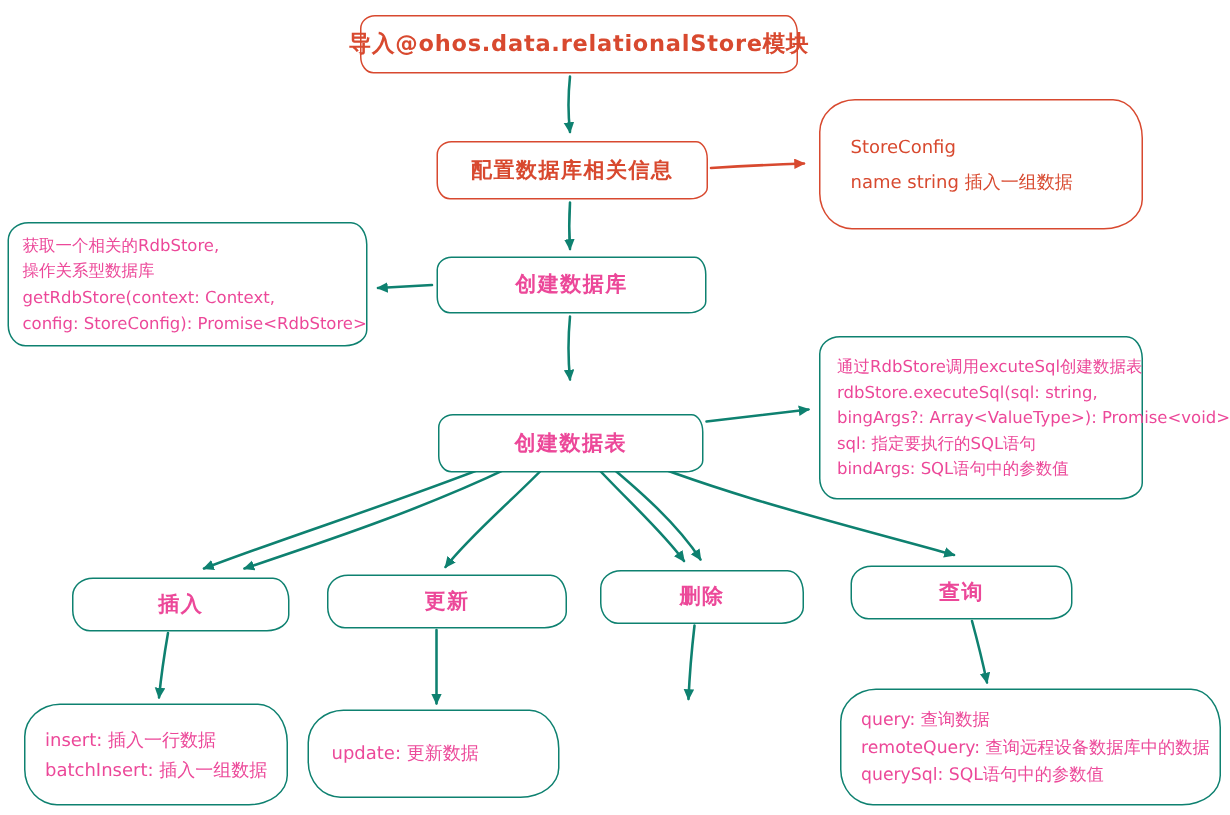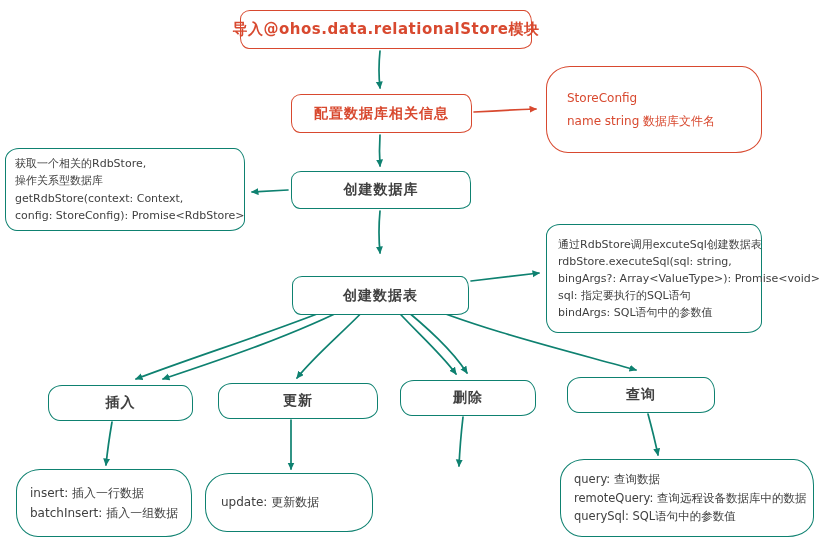--- a/index.html
+++ b/index.html
@@ -4,21 +4,21 @@
 <style>
   * { box-sizing: border-box; margin: 0; padding: 0; }
   html,body { background:#ffffff; }
   body { font-family:"DejaVu Sans","Liberation Sans",sans-serif; }
   .canvas { position:relative; width:820px; height:543px; background:#ffffff; overflow:hidden; }
   .arrows { position:absolute; left:0; top:0; width:820px; height:543px; pointer-events:none; }
 
   .node { position:absolute; border:1.7px solid; background:#fff;
           display:flex; align-items:center; justify-content:center; }
   .node.red  { border-color:#d8492f; color:#d8492f; }
-  .node.teal { border-color:#0e8170; color:#404040; }
+  .node.teal { border-color:#0e8170; color:#ec4899; }
 
   .r-sm { border-radius:10px 8px 12px 9px / 9px 12px 8px 11px; }
   .r-md { border-radius:14px 11px 15px 12px / 12px 15px 11px 14px; }
   .r-lg { border-radius:24px 20px 26px 22px / 22px 26px 20px 24px; }
 
   .label { font-size:14px; font-weight:600; letter-spacing:1px; white-space:nowrap; }
   .label.big { font-size:15px; letter-spacing:0.5px; }
 
   .callout { flex-direction:column; align-items:flex-start; justify-content:center; }
   .callout .line { font-size:11px; line-height:1.55; white-space:nowrap; font-weight:500; }
@@ -64,21 +64,21 @@
   <div class="node red r-sm" style="left:240px; top:10px; width:292px; height:39px;">
     <span class="label big">导入@ohos.data.relationalStore模块</span>
   </div>
 
   <div class="node red r-sm" style="left:291px; top:94px; width:181px; height:39px;">
     <span class="label">配置数据库相关信息</span>
   </div>
 
   <div class="node red r-lg callout loose" style="left:546px; top:66px; width:216px; height:87px; padding:8px 20px;">
     <div class="line">StoreConfig</div>
-    <div class="line">name string  数据库文件名</div>
+    <div class="line">name string  插入一组数据</div>
   </div>
 
   <div class="node teal r-sm" style="left:291px; top:171px; width:180px; height:38px;">
     <span class="label">创建数据库</span>
   </div>
 
   <div class="node teal r-md callout" style="left:5px; top:148px; width:240px; height:83px; padding:7px 9px;">
     <div class="line">获取一个相关的RdbStore,</div>
     <div class="line">操作关系型数据库</div>
     <div class="line">getRdbStore(context: Context,</div>

